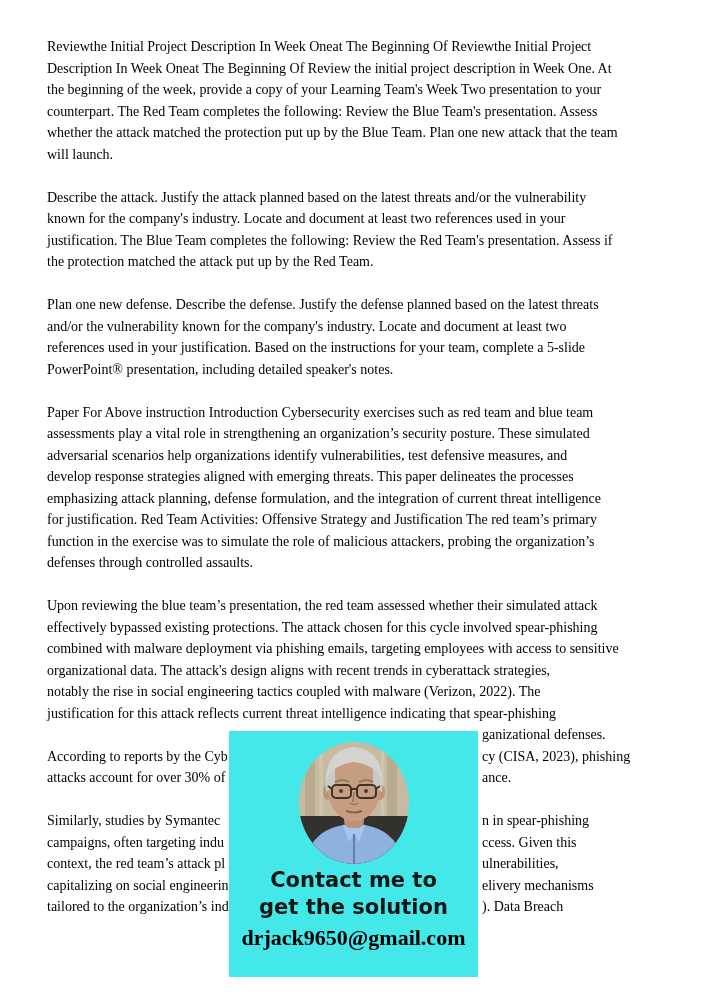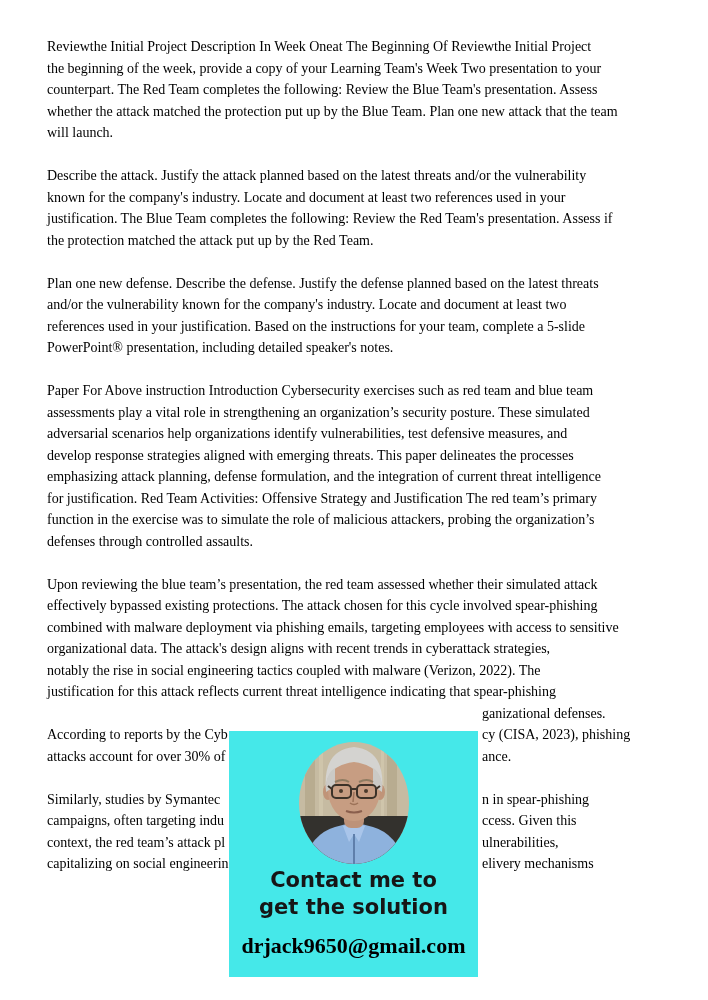--- a/index.html
+++ b/index.html
@@ -47,34 +47,35 @@
     margin-top: 3px;
     font-family: "DejaVu Sans", sans-serif;
     font-weight: bold;
     font-size: 21px;
     line-height: 27px;
     color: #161616;
     text-align: center;
     white-space: nowrap;
   }
   .email {
-    margin-top: 12px;
+    margin-top: 4px;
     font-family: "Liberation Serif", serif;
     font-weight: bold;
     font-size: 22px;
     color: #000000;
     white-space: nowrap;
   }
 </style>
 </head>
 <body>
 
 <div class="doc" id="doc">
     <div class="para">
       <div class="line">Reviewthe Initial Project Description In Week Oneat The Beginning Of Reviewthe Initial Project</div>
+      <div class="line">Description In Week Oneat The Beginning Of Review the initial project description in Week One. At</div>
       <div class="line">the beginning of the week, provide a copy of your Learning Team's Week Two presentation to your</div>
       <div class="line">counterpart. The Red Team completes the following: Review the Blue Team's presentation. Assess</div>
       <div class="line">whether the attack matched the protection put up by the Blue Team. Plan one new attack that the team</div>
       <div class="line">will launch.</div>
     </div>
     <div class="para">
       <div class="line">Describe the attack. Justify the attack planned based on the latest threats and/or the vulnerability</div>
       <div class="line">known for the company's industry. Locate and document at least two references used in your</div>
       <div class="line">justification. The Blue Team completes the following: Review the Red Team's presentation. Assess if</div>
       <div class="line">the protection matched the attack put up by the Red Team.</div>
@@ -124,20 +125,24 @@
         <span class="frag-right">ccess. Given this</span>
       </div>
       <div class="line">
         <span class="frag-left">context, the red team’s attack pl</span>
         <span class="frag-right">ulnerabilities,</span>
       </div>
       <div class="line">
         <span class="frag-left">capitalizing on social engineerin</span>
         <span class="frag-right">elivery mechanisms</span>
       </div>
+      <div class="line">
+        <span class="frag-left">tailored to the organization’s ind</span>
+        <span class="frag-right">). Data Breach</span>
+      </div>
     </div>
   </div>
 
 <div class="overlay-card" style="background: rgb(69, 232, 233);">
   <div class="photo">
     <svg width="110" height="122" viewBox="0 0 110 122" xmlns="http://www.w3.org/2000/svg">
       <defs>
         <clipPath id="avclip">
             <ellipse cx="55" cy="61" rx="55" ry="61"></ellipse>
           </clipPath>

